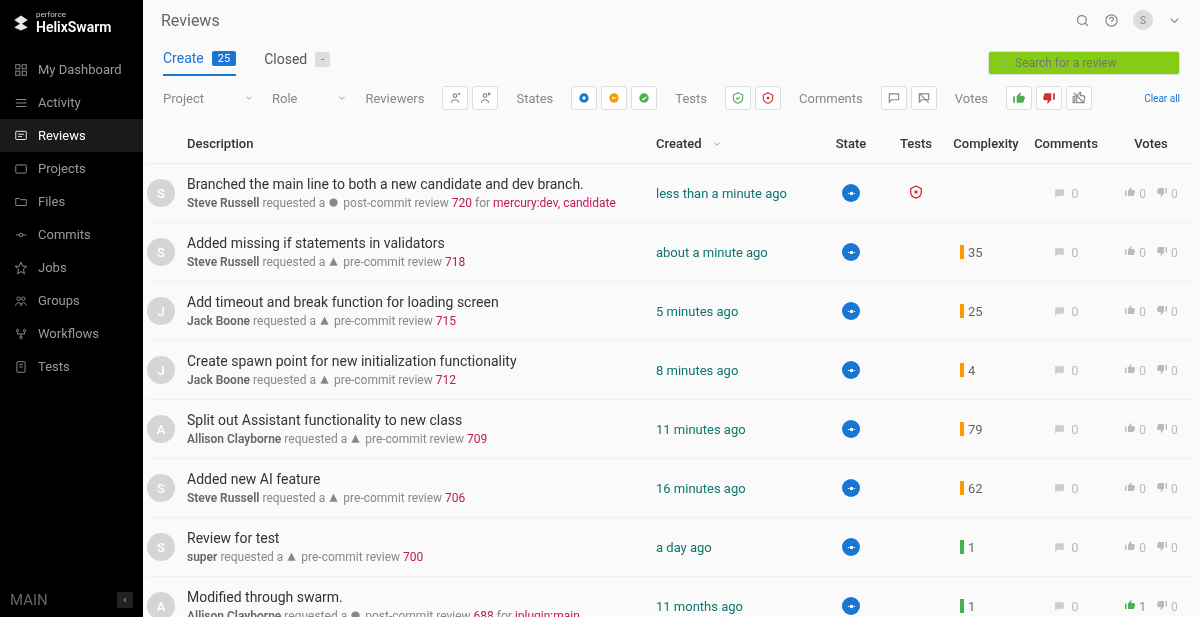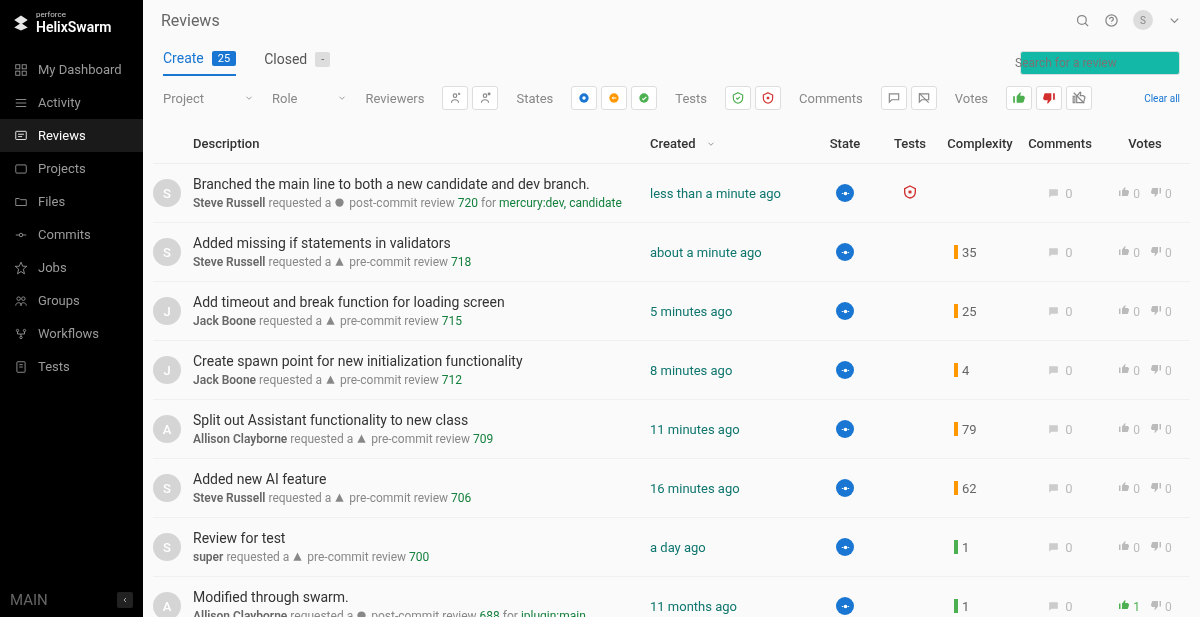--- a/index.html
+++ b/index.html
@@ -27,53 +27,53 @@
 .header-actions svg { width: 15px; height: 15px; stroke: currentColor; fill: none; stroke-width: 2; cursor: pointer; }
 .avatar-circle { width: 20px; height: 20px; border-radius: 50%; background: #ddd; display: flex; align-items: center; justify-content: center; font-size: 10px; color: #888; }
 
 
 .tabs-row { display: flex; align-items: center; justify-content: space-between; padding: 10px 20px 0; }
 .tabs { display: flex; gap: 28px; align-items: center; }
 .tab { display: flex; align-items: center; gap: 8px; padding-bottom: 8px; cursor: pointer; color: #555; font-size: 14px; }
 .tab.active { color: #1976d2; border-bottom: 2px solid #1976d2; }
 .badge { background: #1976d2; color: #fff; font-size: 11px; padding: 1px 6px; border-radius: 2px; }
 .badge.closed { background: #ddd; color: #666; }
-.search-box { display: flex; align-items: center; border: 1px solid #ddd; border-radius: 3px; background: #14b8a6; padding: 4px 8px; width: 160px; justify-content: flex-end; }
+.search-box { display: flex; align-items: center; border: 1px solid #ddd; border-radius: 3px; background: #84cc16; padding: 4px 8px; width: 192px; }
 .search-box input { border: none; outline: none; font-size: 12px; flex: 1; background: transparent; }
 .search-box svg { width: 13px; height: 13px; stroke: #aaa; fill: none; stroke-width: 2; margin-right: 6px; }
 
 
 .filters { display: flex; align-items: center; gap: 18px; padding: 10px 20px 14px; flex-wrap: wrap; }
 .filter-select { display: flex; align-items: center; gap: 40px; color: #888; cursor: pointer; font-size: 13px; padding: 4px 0; }
 .filter-select svg { width: 10px; height: 10px; stroke: currentColor; fill: none; stroke-width: 2; }
 .filter-label { color: #888; font-size: 13px; }
 .filter-btns { display: flex; gap: 4px; }
 .fbtn { width: 26px; height: 24px; border: 1px solid #ddd; border-radius: 3px; background: #fff; display: flex; align-items: center; justify-content: center; cursor: pointer; }
 .fbtn svg { width: 14px; height: 14px; }
 .clear-all { color: #1976d2; cursor: pointer; font-size: 10px; margin-left: auto; }
 
 
-.table { flex: 1; overflow-y: auto; padding: 0 10px; }
+.table { flex: 1; overflow-y: auto; padding: 0 4px; }
 .thead { display: flex; padding: 12px 0; color: #333; font-size: 13px; font-weight: 500; border-bottom: 1px solid #eee; }
 .col-av { width: 40px; }
 .col-desc { flex: 1; }
 .col-created { width: 160px; display: flex; align-items: center; gap: 10px; }
 .col-state { width: 70px; text-align: center; }
 .col-tests { width: 60px; text-align: center; }
 .col-complex { width: 80px; text-align: center; }
 .col-comments { width: 80px; text-align: center; }
 .col-votes { width: 90px; text-align: center; }
 
 .row { display: flex; align-items: center; padding: 12px 0; border-bottom: 1px solid #f0f0f0; }
 .row-avatar { width: 28px; height: 28px; border-radius: 50%; background: #d5d5d5; color: #fff; display: flex; align-items: center; justify-content: center; font-size: 13px; font-weight: 500; }
 .row-desc { flex: 1; }
 .row-title { color: #333; font-size: 14px; margin-bottom: 4px; }
 .row-sub { font-size: 12px; color: #888; display: flex; align-items: center; gap: 3px; flex-wrap: wrap; }
 .row-sub b { color: #666; font-weight: 600; }
-.row-sub .link { color: #15803d; }
+.row-sub .link { color: #be185d; }
 .commit-icon { width: 12px; height: 12px; display: inline-flex; }
 .created { width: 160px; color: #0f766e; font-size: 13px; }
 .state-cell { width: 70px; text-align: center; }
 .tests-cell { width: 60px; text-align: center; }
 .complex-cell { width: 80px; text-align: left; color: #666; font-size: 13px; display: flex; align-items: center; gap: 4px; padding-left: 14px; }
 .comments-cell { width: 80px; text-align: center; color: #bbb; font-size: 13px; display: flex; align-items: center; justify-content: center; gap: 5px; }
 .votes-cell { width: 90px; display: flex; align-items: center; justify-content: center; gap: 10px; color: #bbb; font-size: 12px; }
 .vote-up.has { color: #4caf50; }
 
 .state-badge { width: 18px; height: 18px; border-radius: 50%; background: #1976d2; display: inline-flex; align-items: center; justify-content: center; }

